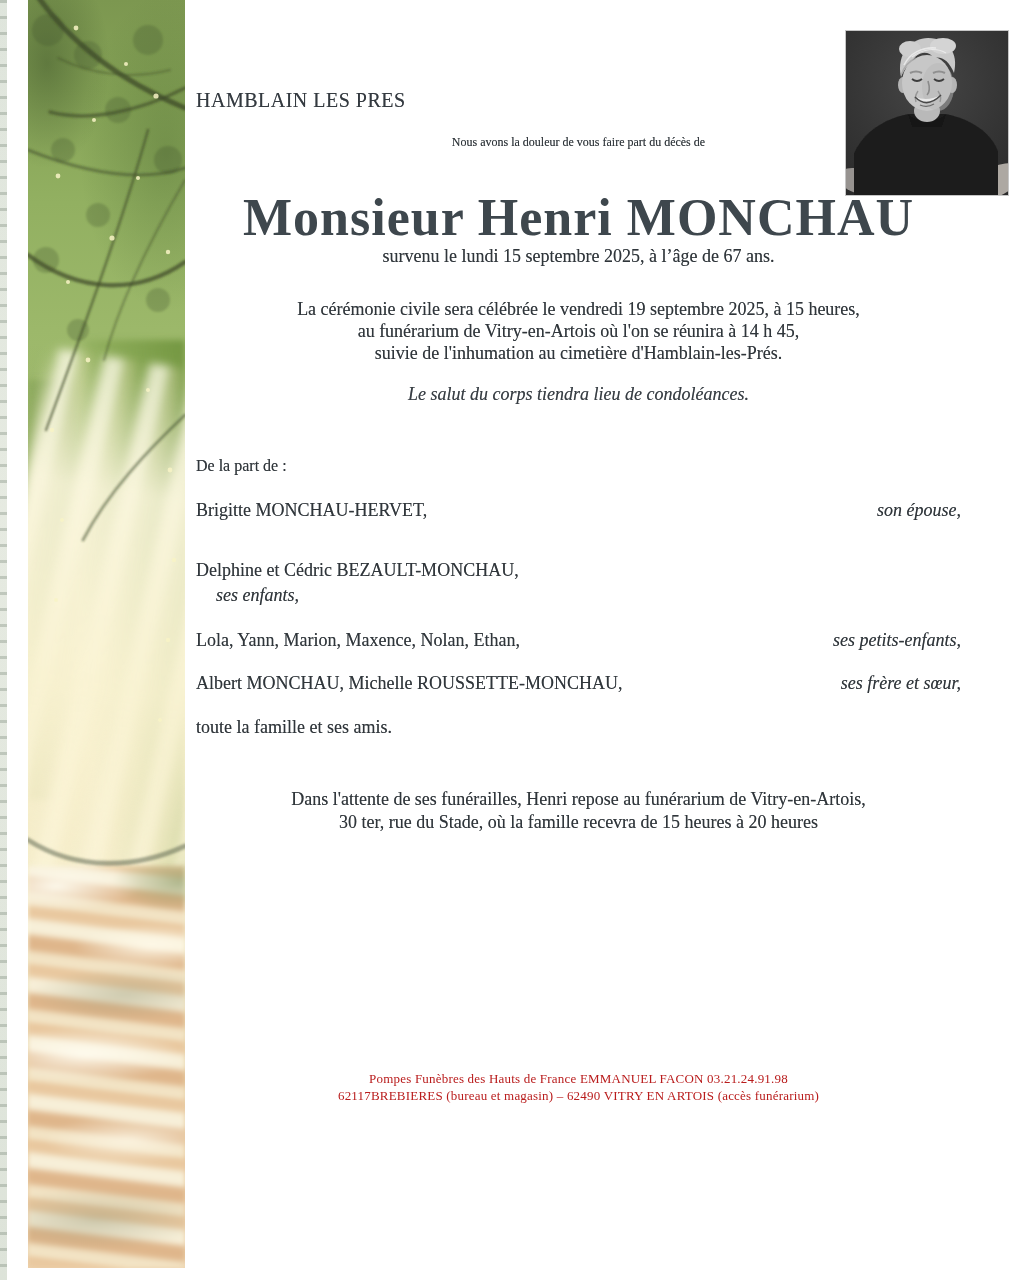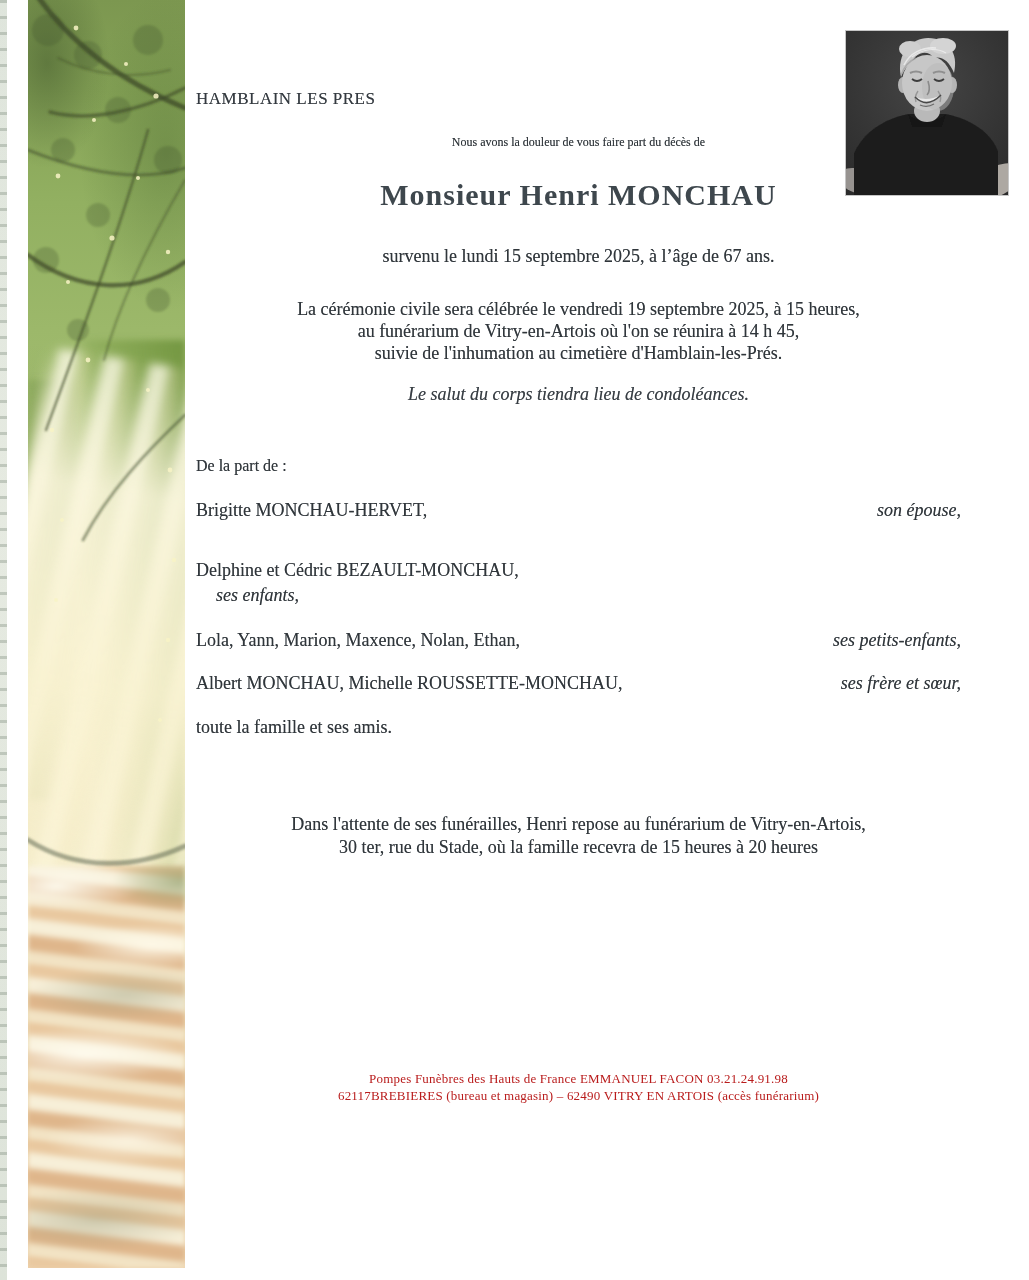--- a/index.html
+++ b/index.html
@@ -61,36 +61,36 @@
   }
   .branches{position:absolute;left:0;top:0;width:157px;height:1268px;}
   
   .portrait{
     position:absolute;left:845px;top:30px;width:162px;height:164px;
     border:1px solid #c6c6c6;background:#303030;overflow:hidden;
   }
   .portrait svg{display:block;}
   
   .txt{position:absolute;left:196px;right:68px;}
-  .location{top:89px;font-size:17px;letter-spacing:.5px;color:#343a40;}
+  .location{top:89px;font-size:20px;letter-spacing:.5px;color:#343a40;}
   .intro{top:135px;text-align:center;font-size:12px;}
   .title{
-    top:176px;text-align:center;font-size:30px;font-weight:bold;margin:2px;
+    top:176px;text-align:center;font-size:52px;font-weight:bold;margin:12px;
     letter-spacing:1px;color:#3e474d;
   }
   .death-line{top:246px;text-align:center;font-size:18px;}
   .ceremony{top:298px;text-align:center;font-size:18px;line-height:22px;}
   .condolence{top:384px;text-align:center;font-style:italic;font-size:18px;color:#383e44;}
   .from-label{top:457px;font-size:16px;}
   .frow{
     position:absolute;left:196px;right:68px;display:flex;
     justify-content:space-between;align-items:center;font-size:18px;line-height:22px;
   }
   .frow .relation{font-style:italic;white-space:nowrap;margin-left:20px;}
-  .visitation{top:813px;text-align:center;font-size:18px;line-height:23px;}
+  .visitation{top:788px;text-align:center;font-size:18px;line-height:23px;}
   .footer{
     top:1070px;text-align:center;font-size:13px;line-height:17px;
     color:#b91c1c;letter-spacing:.2px;
   }
   .soft-ink{text-shadow:0 0 .5px rgba(48,54,60,.55);}
 </style>
 </head>
 <body>
 
 <div class="page">

